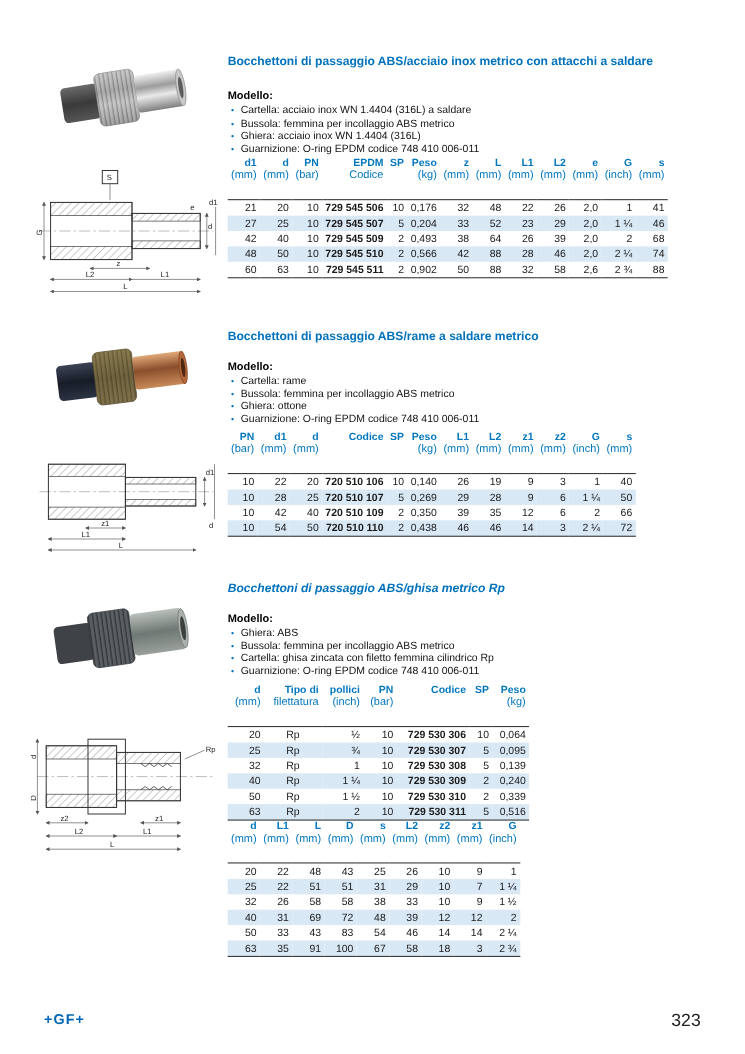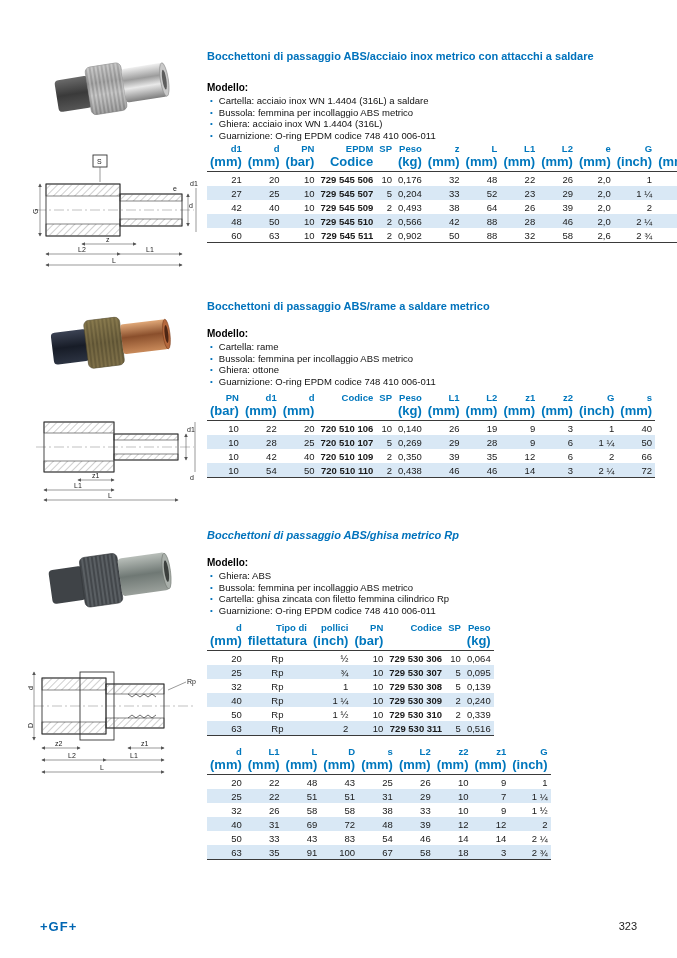--- a/index.html
+++ b/index.html
@@ -9,29 +9,29 @@
     font-family:"Liberation Sans", sans-serif; color:#1a1a1a;
   }
   .abs { position:absolute; }
   .title { font-size:11px; font-weight:bold; color:#0072bc; width:455px; line-height:13px; }
   .modello { font-size:10px; font-weight:bold; color:#000; }
   .bullets { font-size:9.5px; color:#111; }
   .bullet { display:flex; gap:6px; line-height:11.5px; align-items:flex-start; }
   .bullet .dot { color:#0072bc; font-size:8px; line-height:11.5px; }
   table.spec { border-collapse:collapse; font-size:9.5px; border-bottom:1px solid #3a3a3a; table-layout:auto; }
   table.spec th { color:#0077bd; text-align:right; padding:0 3px; font-size:9.5px; font-weight:bold; vertical-align:bottom; white-space:nowrap; }
-  table.spec tr.units th { font-weight:bold; font-size:13px; padding-bottom:2px; }
+  table.spec tr.units th { font-weight:normal; font-size:10px; padding-bottom:16px; }
   table.spec thead { border-bottom:1px solid #3a3a3a; }
   table.spec td { text-align:right; padding:1.5px 3px; white-space:nowrap; }
   table.spec td.code { font-weight:bold; }
   table.spec td.center { text-align:center; }
   table.spec tbody tr:nth-child(even) { background:#d9e8f5; }
   .photo svg, .drawing svg { display:block; }
   .footer-brand { font-size:13px; font-weight:bold; color:#0066b3; letter-spacing:1px; }
-  .footer-page { font-size:11px; color:#222; }
+  .footer-page { font-size:16px; color:#222; }
   .dim-text { font-size:7px; fill:#222; font-family:"Liberation Sans",sans-serif; }
   .draw-line { stroke:#333; fill:none; stroke-width:0.9; }
   .dim-line { stroke:#555; stroke-width:0.6; }
 </style>
 </head>
 <body>
 
 <div class="page">
 
   <section>

